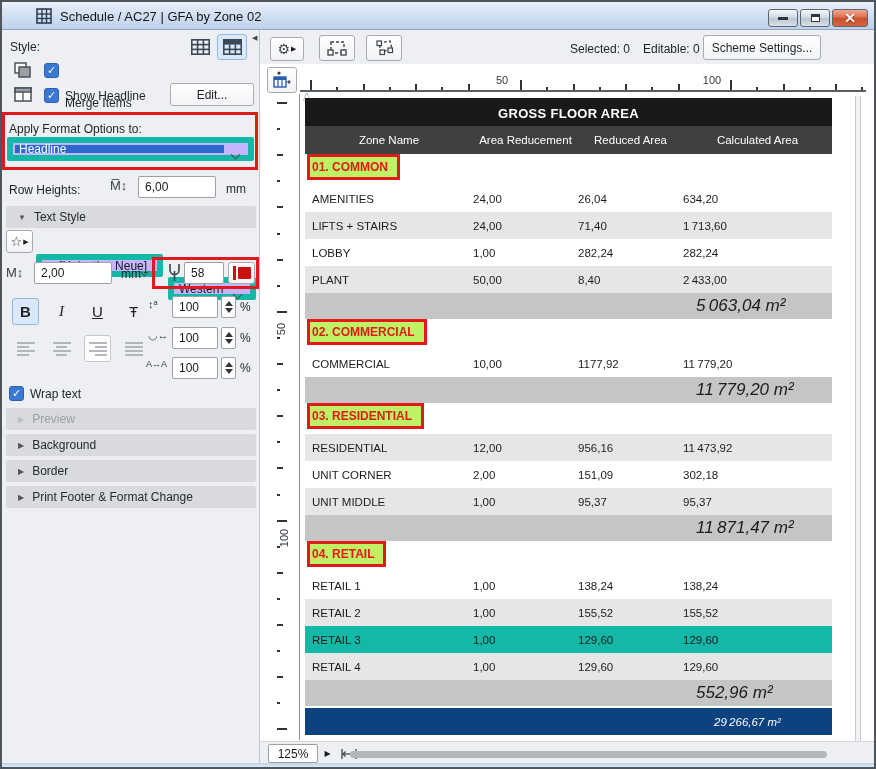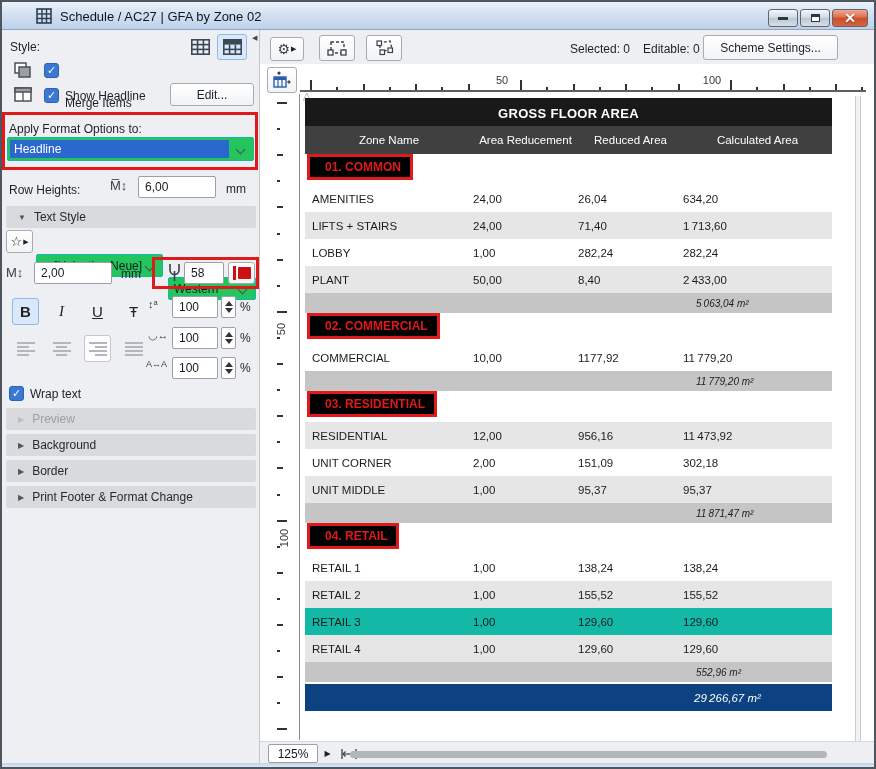--- a/index.html
+++ b/index.html
@@ -37,21 +37,21 @@
   .right-panel { position:absolute; left:260px; top:30px; width:614px; height:733px; background:#ffffff; }
   .toolbar-strip { position:absolute; left:0; top:0; width:614px; height:34px; background:#edeff2; }
   .bottombar { position:absolute; left:0; top:711px; width:614px; height:22px; background:#edeff2; border-top:1px solid #d4d7db;}
   .splitter-arrow { position:absolute; left:-8px; top:4px; font-size:7px; color:#444; }
 
   .lbl { font-size:12px; color:#1d2125; }
   .btn { background:linear-gradient(180deg,#ffffff,#f2f3f5); border:1px solid #a8acb1; border-radius:3px;
     font-size:12px; color:#1d2125; display:flex; align-items:center; justify-content:center; }
   .input { background:#fff; border:1px solid #9aa0a6; border-radius:2px; font-size:12px; color:#15191d;
     display:flex; align-items:center; padding-left:6px; }
-  .combo { background:#22c55e; border:1px solid #14b8a6; border-radius:2px; font-size:12px; color:#15191d;
+  .combo { background:#c4b5fd; border:6px solid #14b8a6; border-radius:2px; font-size:12px; color:#15191d;
     display:flex; align-items:center; padding-left:5px; position:relative; }
   .chev { width:7px; height:7px; border-right:1.4px solid #4a5056; border-bottom:1.4px solid #4a5056;
     transform:rotate(45deg); position:absolute; right:9px; top:8px; }
   .checkbox { width:15px; height:15px; background:#3a78d2; border:1px solid #2c62b4; border-radius:3px;
     color:#fff; font-size:11px; line-height:13px; text-align:center; }
   .sectionbar { position:absolute; left:4px; width:250px; height:22px; background:#d8dadd; border-radius:2px;
     display:flex; align-items:center; font-size:12px; color:#26292d; }
   .sectionbar .tri { font-size:8px; color:#555; margin:0 8px 0 12px; }
   .sectionbar.disabled { color:#9ba0a5; }
   .sectionbar.disabled .tri { color:#b9bdc1; }
@@ -83,26 +83,26 @@
   .t-title { background:#191919; color:#fff; font-weight:bold; font-size:13px; text-align:center;
     height:28px; line-height:32px; letter-spacing:.3px; }
   .t-cols { background:#404040; color:#fff; font-size:11.5px; height:28px; display:grid;
     grid-template-columns:168px 105px 105px 149px; align-items:center; }
   .t-cols span { text-align:center; }
   .t-row { height:27px; display:grid; grid-template-columns:168px 105px 105px 149px; align-items:center;
     font-size:11.5px; }
   .t-row span:first-child { padding-left:7px; }
   .t-cat { height:26px; position:relative; background:#fff; }
   .t-cat .catbox { position:absolute; left:2px; top:-2px; border:3px solid #e0191a; color:#e0191a;
-    font-weight:bold; font-size:12px; padding:3px 9px 3px 15px; background:#000000; white-space:nowrap; }
-  .t-sub { height:20px; background:#c5c5c5; display:grid; grid-template-columns:378px 149px; align-items:center;
-    font-size:10px; font-style:italic; }
+    font-weight:bold; font-size:12px; padding:3px 9px 3px 2px; background:#bef264; white-space:nowrap; }
+  .t-sub { height:26px; background:#c5c5c5; display:grid; grid-template-columns:378px 149px; align-items:center;
+    font-size:17px; font-style:italic; }
   .t-sub span { grid-column:2; padding-left:13px; }
   .t-total { height:27px; background:#0d4280; color:#fff; display:grid; grid-template-columns:378px 149px;
-    align-items:center; font-size:11.5px; font-style:italic; }
+    align-items:center; font-size:11.5px; font-style:italic;padding-left:20px; }
   .t-total span { grid-column:2; padding-left:11px; }
   .spacer2 { height:2px; background:#fff; } .spacer3 { height:3px; background:#fff; }
 
   .vscroll { position:absolute; left:595px; top:66px; width:6px; height:645px;
     border-left:1px solid #c6c9cd; border-right:1px solid #c6c9cd; background:#f2f3f5; }
   .hthumb { position:absolute; left:90px; top:720px; width:477px; height:7px; border-radius:4px; background:#b3b6ba; }
 
   svg { display:block; }
 </style>
 </head>
@@ -321,21 +321,21 @@
       <div class="abs btn" style="left:106px; top:5px; width:36px; height:26px;">
         <svg width="21" height="18" viewBox="0 0 21 18">
             <path d="M5 4 L16 2 L18 10 L7 13 Z" fill="none" stroke="#3a4046" stroke-width="1.3" stroke-dasharray="3 2"></path>
             <rect x="3" y="2" width="4.5" height="4.5" fill="#fff" stroke="#3a4046" stroke-width="1.2"></rect>
             <rect x="14" y="9" width="4.5" height="4.5" fill="#fff" stroke="#3a4046" stroke-width="1.2"></rect>
             <rect x="6" y="11" width="4.5" height="4.5" fill="#fff" stroke="#3a4046" stroke-width="1.2"></rect>
           </svg>
       </div>
       <span class="abs lbl" style="left:310px; top:12px;">Selected: 0</span>
       <span class="abs lbl" style="left:383px; top:12px;">Editable: 0</span>
-      <div class="abs btn" style="left:443px; top:5px; width:135px; height:25px;">Scheme Settings...</div>
+      <div class="abs btn" style="left:443px; top:5px; width:118px; height:25px;">Scheme Settings...</div>
     </div>
 
     <div class="abs btn" style="left:7px; top:37px; width:30px; height:26px;">
       <svg width="20" height="19" viewBox="0 0 20 19">
           <rect x="2" y="6" width="12" height="10" fill="none" stroke="#2a5db0" stroke-width="1.4"></rect>
           <rect x="2" y="6" width="12" height="3" fill="#2a5db0"></rect>
           <line x1="6" y1="9" x2="6" y2="16" stroke="#2a5db0" stroke-width="1.2"></line>
           <line x1="10" y1="9" x2="10" y2="16" stroke="#2a5db0" stroke-width="1.2"></line>
           <path d="M7 4 V1 M5.5 2.5 L7 1 L8.5 2.5" fill="none" stroke="#3a4046" stroke-width="1.2"></path>
           <path d="M15 11 H18 M16.5 9.5 L18 11 L16.5 12.5" fill="none" stroke="#3a4046" stroke-width="1.2"></path>

